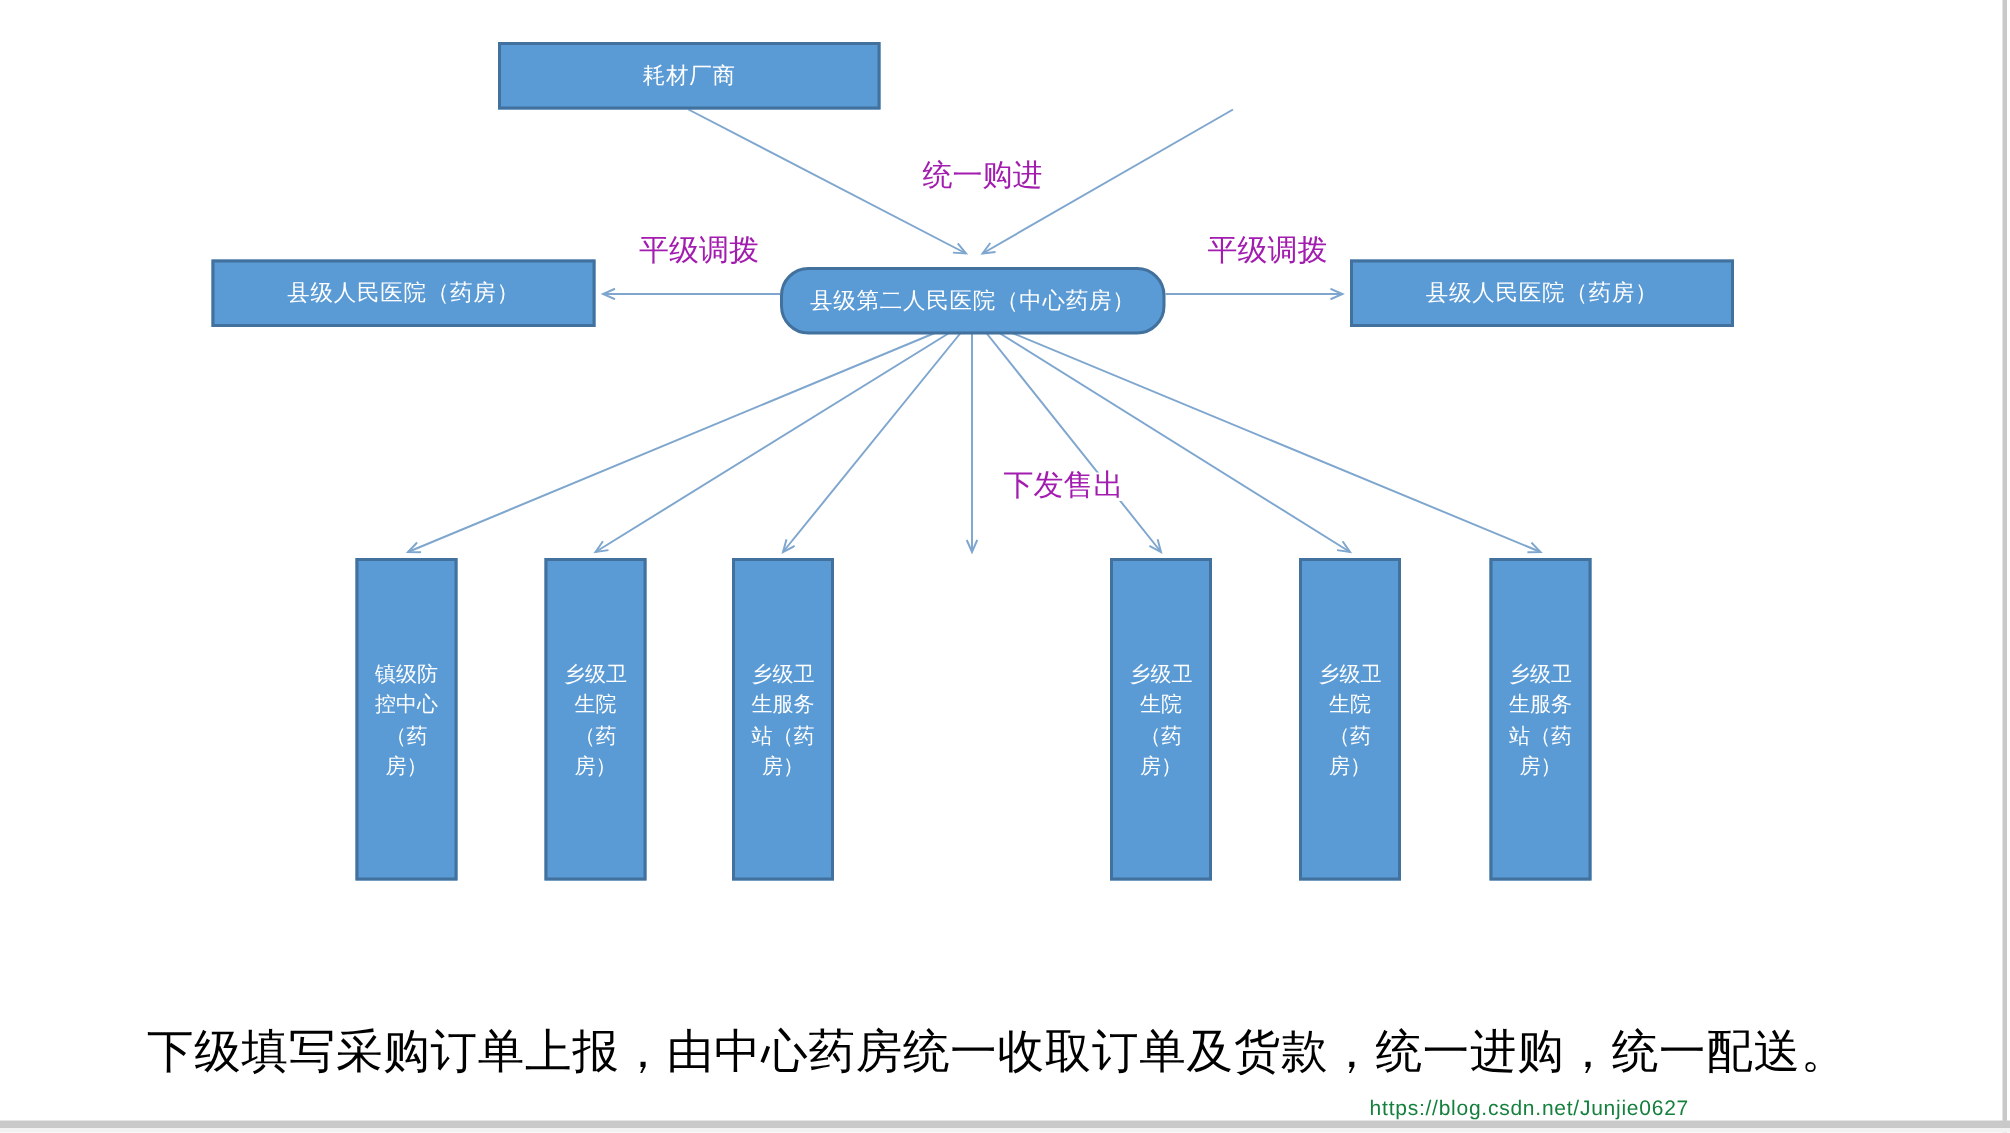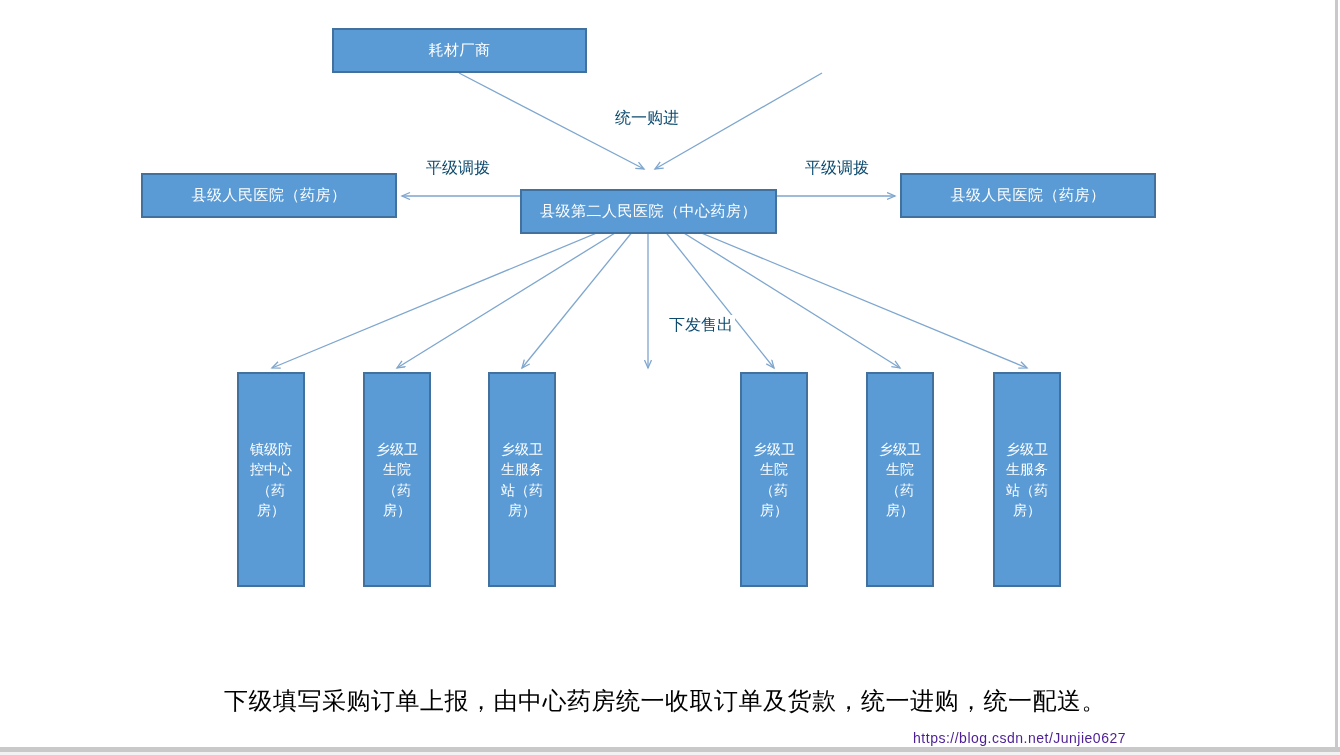--- a/index.html
+++ b/index.html
@@ -20,44 +20,44 @@
     display:flex;
     align-items:center;
     justify-content:center;
     text-align:center;
   }
   .box-wide { font-size:15px; letter-spacing:0.5px; }
   .box-tall { font-size:14px; line-height:1.45; padding:14px 8px; word-break:break-all; }
 
   .edge-label {
     position:absolute;
-    font-size:16px;
-    color:#0c4a6e;
+    font-size:20px;
+    color:#a21caf;
     background:#ffffff;
     white-space:nowrap;
     padding:0 2px;
     line-height:19px;
   }
 
   .caption {
     position:absolute;
     left:0; top:686px;
     width:1330px;
     text-align:center;
-    font-size:24px;
+    font-size:31px;
     line-height:30px;
     color:#000000;
     letter-spacing:0.5px;
   }
 
   .watermark {
     position:absolute;
     right:10px; bottom:9px;
     font-size:14px;
-    color:#4c1d95;
+    color:#15803d;
     letter-spacing:0.5px;
     margin-top:32px;
   }
 
   .edge-bar-right  { position:absolute; left:1335px; top:0; width:3px;  height:755px; background:#c9c9c9; }
   .edge-bar-bottom { position:absolute; left:0; top:747px; width:1340px; height:5px;  background:#c9c9c9; }
   .edge-bar-bottom-light { position:absolute; left:0; top:752px; width:1340px; height:3px; background:#f2f2f2; }
 </style>
 </head>
 <body>
@@ -85,21 +85,21 @@
     </g>
   </svg>
 
   <div class="box box-wide" style="left:332px; top:28px; width:255px; height:45px;">
     <span>耗材厂商</span>
   </div>
 
   <div class="box box-wide" style="left:141px; top:173px; width:256px; height:45px;">
     <span>县级人民医院（药房）</span>
   </div>
-  <div class="box box-wide" style="left:520px; top:189px; width:257px; height:45px;">
+  <div class="box box-wide" style="left:520px; top:178px; width:257px; height:45px;border-radius:19px;">
     <span>县级第二人民医院（中心药房）</span>
   </div>
   <div class="box box-wide" style="left:900px; top:173px; width:256px; height:45px;">
     <span>县级人民医院（药房）</span>
   </div>
 
   <div class="box box-tall" style="left:237px; top:372px; width:68px; height:215px;">
     <span>镇级防控中心（药房）</span>
   </div>
   <div class="box box-tall" style="left:363px; top:372px; width:68px; height:215px;">

